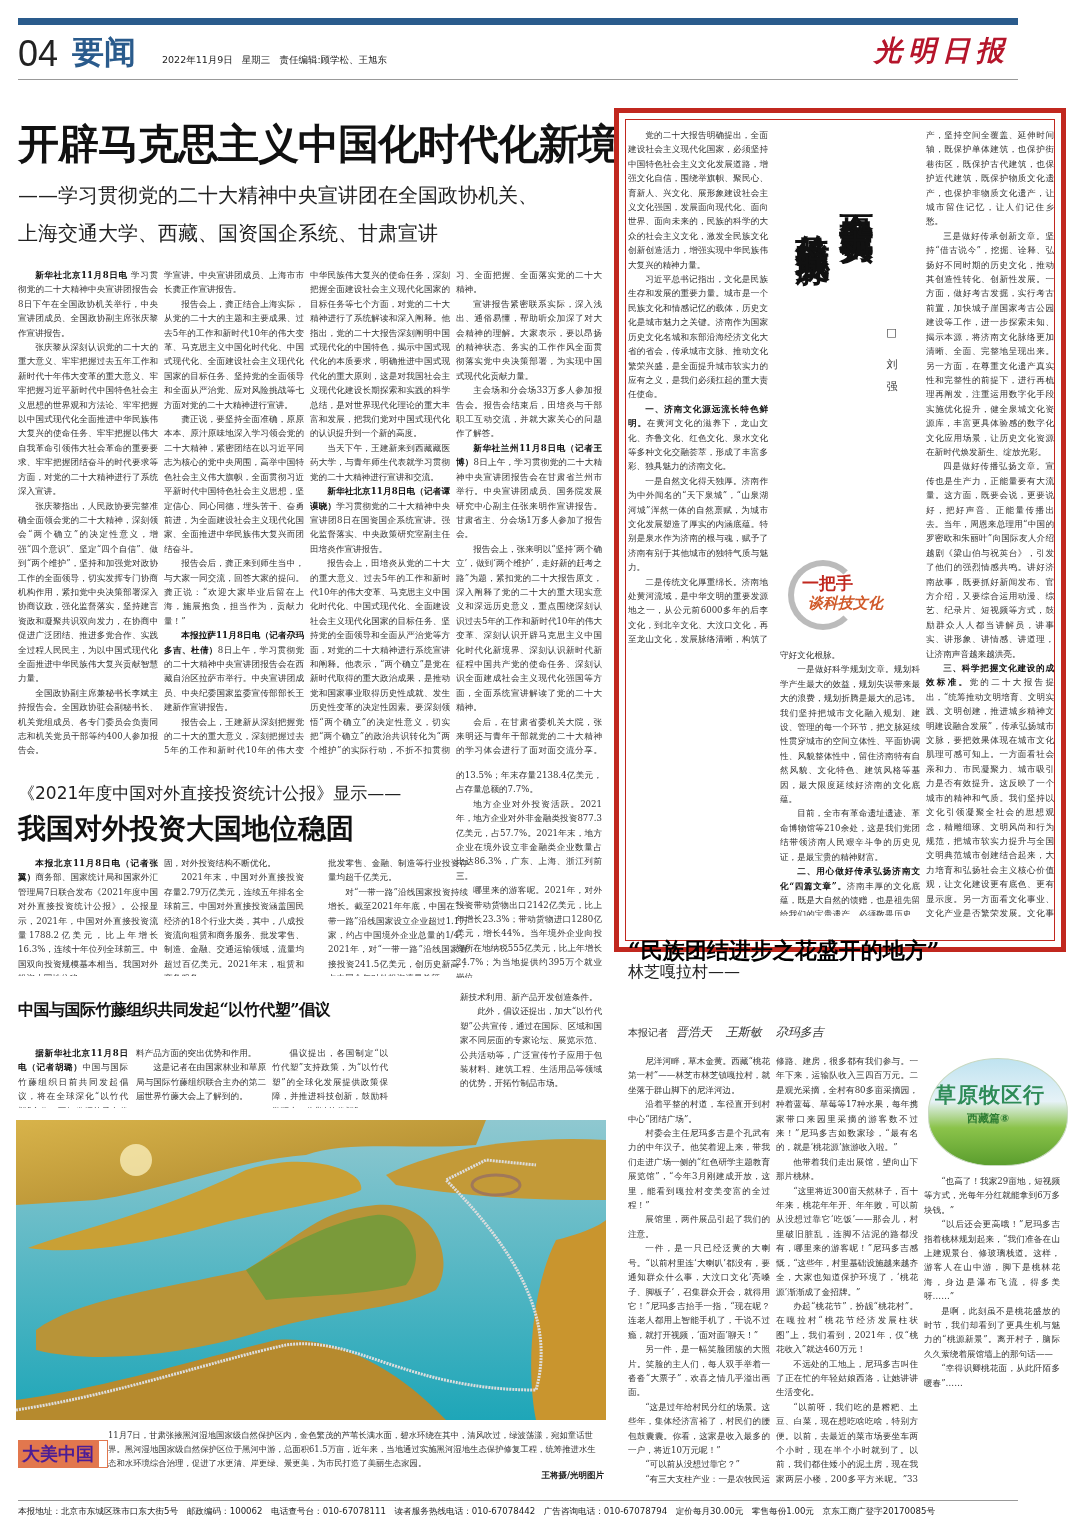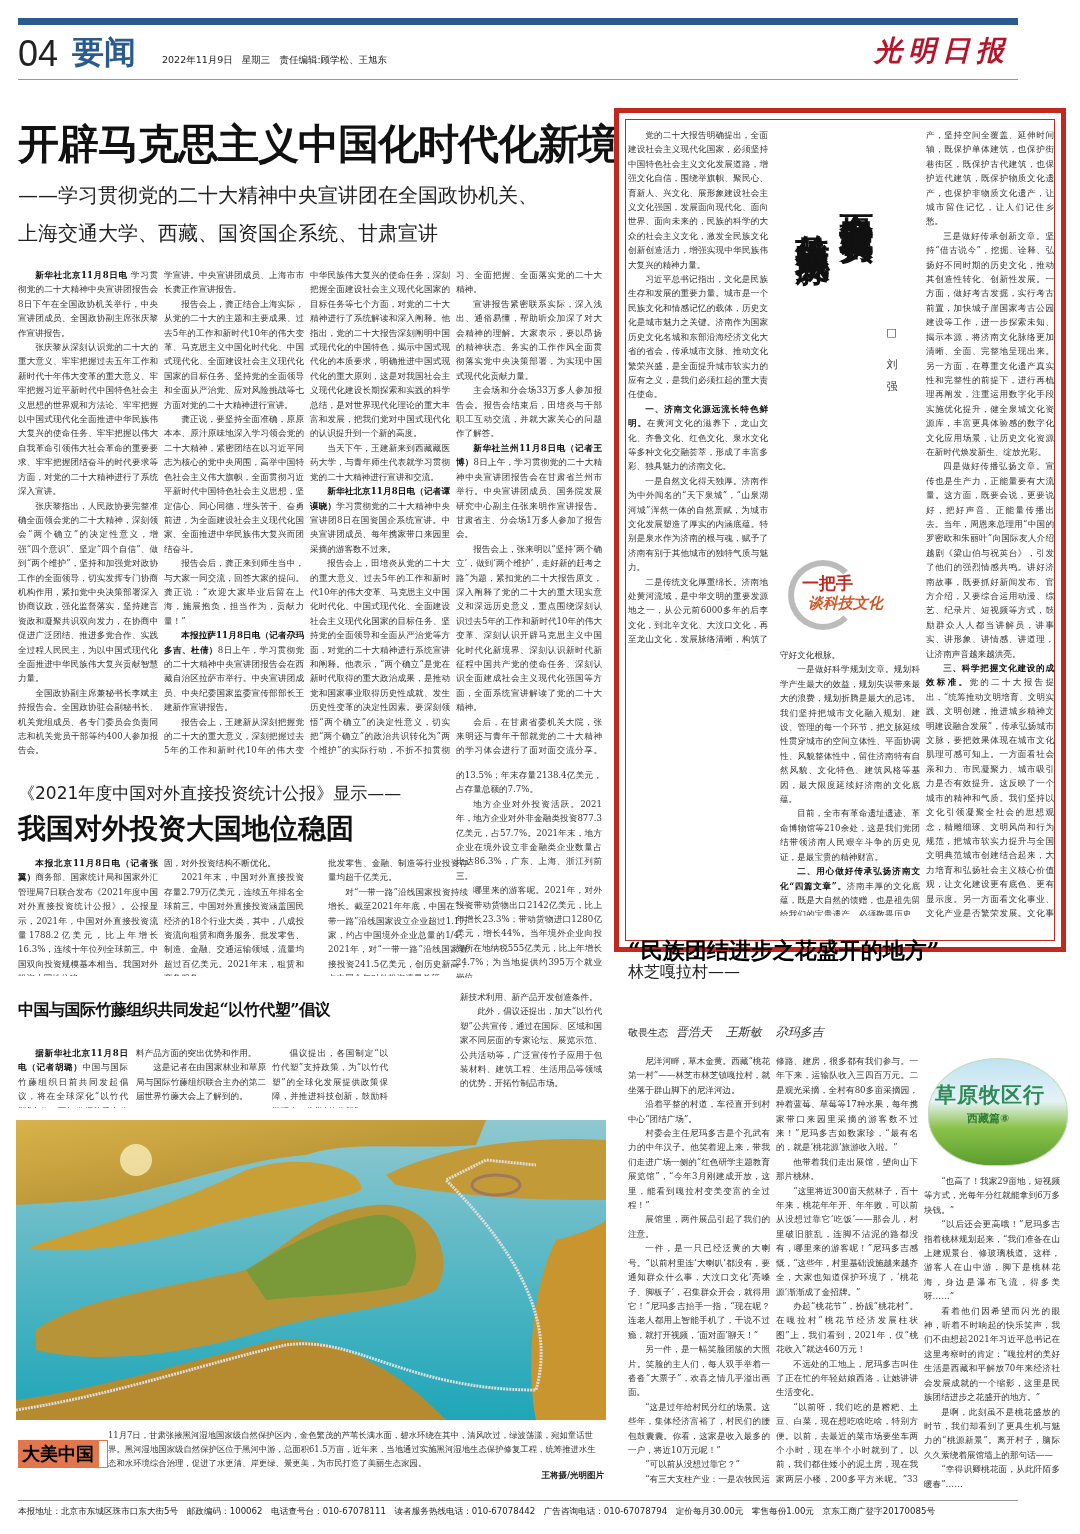--- a/index.html
+++ b/index.html
@@ -24,21 +24,21 @@
 .badge1 .ring{position:absolute;left:0;top:0;width:70px;height:70px;border-radius:50%;border:6px solid #bbb;border-right-color:transparent}
 .badge1 .t1{position:absolute;left:14px;top:12px;font-family:"DejaVu Sans",sans-serif;font-weight:bold;font-size:17px;color:#c1281f}
 .badge1 .t2{position:absolute;left:20px;top:34px;font-family:"DejaVu Serif",serif;font-style:italic;font-weight:bold;font-size:15px;color:#d05a2a}
 .kicker2{position:absolute;left:18px;top:782px;font-family:"DejaVu Sans",sans-serif;font-size:17px;color:#222}
 .h2{position:absolute;left:18px;top:810px;font-family:"DejaVu Serif",serif;font-weight:bold;font-size:28px;color:#111}
 .h3{position:absolute;left:18px;top:1000px;font-family:"DejaVu Serif",serif;font-weight:bold;font-size:16px;color:#111;letter-spacing:-0.5px}
 .photo{position:absolute;left:16px;top:1120px;width:590px;height:300px;overflow:hidden;background:#4aa9b6}
 .caption{position:absolute;left:108px;top:1428px;width:496px;font-size:8.4px;line-height:14px;color:#333}
 .credit{position:absolute;right:476px;top:1470px;font-family:"DejaVu Sans",sans-serif;font-weight:bold;font-size:8.5px;color:#222}
 .dmzg{position:absolute;left:18px;top:1440px;width:90px;height:28px;display:flex;font-family:"DejaVu Sans",sans-serif;font-weight:bold;font-size:18px}
-.dmzg span:first-child{background:#e2774e;color:#000000;padding:2px 4px}
+.dmzg span:first-child{background:#e2774e;color:#4c1d95;padding:2px 4px}
 .dmzg span:last-child{background:#fff;color:#e2774e;padding:2px 4px;border:1px solid #e2774e}
 .footer-rule{position:absolute;left:18px;top:1500px;width:1000px;height:1px;background:#999}
 .footer{position:absolute;left:18px;top:1506px;font-family:"DejaVu Sans",sans-serif;font-size:8.6px;color:#222;word-spacing:4px;white-space:nowrap}
 .kicker4{position:absolute;left:628px;top:962px;font-family:"DejaVu Sans",sans-serif;font-size:16px;color:#222}
 .h4{position:absolute;left:628px;top:936px;font-family:"DejaVu Serif",serif;font-weight:bold;font-size:22px;color:#000000}
 .byline4{position:absolute;left:628px;top:1024px;font-size:10px;color:#333}
 .byline4 .names{font-family:"DejaVu Serif",serif;font-style:italic;font-size:12px;margin-left:8px;word-spacing:10px}
 .badge2{position:absolute;left:928px;top:1058px;width:140px;height:108px;border-radius:50% 50% 45% 45%;background:linear-gradient(#bfe3f0 0%,#e6f2f7 40%,#8bc34a 65%,#5b9e2e 100%);border:1px solid #c8d8c0;overflow:hidden}
 .badge2 .t1{position:absolute;left:6px;top:22px;font-family:"DejaVu Sans",sans-serif;font-weight:bold;font-size:21px;color:#2e8b57;letter-spacing:1px}
 .badge2 .t2{position:absolute;left:38px;top:52px;font-family:"DejaVu Sans",sans-serif;font-weight:bold;font-size:11px;color:#2e7d32}
@@ -75,21 +75,21 @@
     <p style="text-indent:0">学宣讲。中央宣讲团成员、上海市市长龚正作宣讲报告。</p>
     <p>报告会上，龚正结合上海实际，从党的二十大的主题和主要成果、过去5年的工作和新时代10年的伟大变革、马克思主义中国化时代化、中国式现代化、全面建设社会主义现代化国家的目标任务、坚持党的全面领导和全面从严治党、应对风险挑战等七方面对党的二十大精神进行宣讲。</p>
     <p>龚正说，要坚持全面准确，原原本本、原汁原味地深入学习领会党的二十大精神，紧密团结在以习近平同志为核心的党中央周围，高举中国特色社会主义伟大旗帜，全面贯彻习近平新时代中国特色社会主义思想，坚定信心、同心同德，埋头苦干、奋勇前进，为全面建设社会主义现代化国家、全面推进中华民族伟大复兴而团结奋斗。</p>
     <p>报告会后，龚正来到师生当中，与大家一同交流，回答大家的提问。龚正说：“欢迎大家毕业后留在上海，施展抱负，担当作为，贡献力量！”</p>
     <p><b>本报拉萨11月8日电（记者尕玛多吉、杜倩）</b><span>8日上午，学习贯彻党的二十大精神中央宣讲团报告会在西藏自治区拉萨市举行。中央宣讲团成员、中央纪委国家监委宣传部部长王建新作宣讲报告。</span></p>
     <p>报告会上，王建新从深刻把握党的二十大的重大意义，深刻把握过去5年的工作和新时代10年的伟大变革，深刻把握开辟马克思主义中国化时代化新境界的伟大意义，</p>
   </div>
   <div class="col" style="left:310px;top:268px;width:140px;height:492px">
     <p style="text-indent:0">中华民族伟大复兴的使命任务，深刻把握全面建设社会主义现代化国家的目标任务等七个方面，对党的二十大精神进行了系统解读和深入阐释。他指出，党的二十大报告深刻阐明中国式现代化的中国特色，揭示中国式现代化的本质要求，明确推进中国式现代化的重大原则，这是对我国社会主义现代化建设长期探索和实践的科学总结，是对世界现代化理论的重大丰富和发展，把我们党对中国式现代化的认识提升到一个新的高度。</p>
     <p>当天下午，王建新来到西藏藏医药大学，与青年师生代表就学习贯彻党的二十大精神进行宣讲和交流。</p>
-    <p><b>新华社北京11月8日电（记者谭谟晓）</b><span>学习贯彻党的二十大精神中央宣讲团8日在国资国企系统宣讲。中央宣讲团成员、每年携家带口来园里采摘的游客数不过来。</span></p>
+    <p><b>新华社北京11月8日电（记者谭谟晓）</b><span>学习贯彻党的二十大精神中央宣讲团8日在国资国企系统宣讲。强化监督落实、中央政策研究室副主任田培炎作宣讲报告。</span></p>
     <p>报告会上，田培炎从党的二十大的重大意义、过去5年的工作和新时代10年的伟大变革、马克思主义中国化时代化、中国式现代化、全面建设社会主义现代化国家的目标任务、坚持党的全面领导和全面从严治党等方面，对党的二十大精神进行系统宣讲和阐释。他表示，“两个确立”是党在新时代取得的重大政治成果，是推动党和国家事业取得历史性成就、发生历史性变革的决定性因素。要深刻领悟“两个确立”的决定性意义，切实把“两个确立”的政治共识转化为“两个维护”的实际行动，不折不扣贯彻落实党的路线方针政策，全面学</p>
   </div>
   <div class="col" style="left:456px;top:268px;width:146px;height:492px">
     <p style="text-indent:0">习、全面把握、全面落实党的二十大精神。</p>
     <p>宣讲报告紧密联系实际，深入浅出、通俗易懂，帮助听众加深了对大会精神的理解。大家表示，要以昂扬的精神状态、务实的工作作风全面贯彻落实党中央决策部署，为实现中国式现代化贡献力量。</p>
     <p>主会场和分会场33万多人参加报告会。报告会结束后，田培炎与干部职工互动交流，并就大家关心的问题作了解答。</p>
     <p><b>新华社兰州11月8日电（记者王博）</b><span>8日上午，学习贯彻党的二十大精神中央宣讲团报告会在甘肃省兰州市举行。中央宣讲团成员、国务院发展研究中心副主任张来明作宣讲报告。甘肃省主、分会场1万多人参加了报告会。</span></p>
     <p>报告会上，张来明以“坚持‘两个确立’，做到‘两个维护’，走好新的赶考之路”为题，紧扣党的二十大报告原文，深入阐释了党的二十大的重大现实意义和深远历史意义，重点围绕深刻认识过去5年的工作和新时代10年的伟大变革、深刻认识开辟马克思主义中国化时代化新境界、深刻认识新时代新征程中国共产党的使命任务、深刻认识全面建成社会主义现代化强国等方面，全面系统宣讲解读了党的二十大精神。</p>
     <p>会后，在甘肃省委机关大院，张来明还与青年干部就党的二十大精神的学习体会进行了面对面交流分享。当日下午，张来明来到兰州大学，与青年学生代表座谈交流，并与青年师生作专题辅导。</p>
   </div>
@@ -199,21 +199,21 @@
 <div class="dmzg">
   <span>大美中国</span>
     <span></span>
 </div>
 <div class="caption">11月7日，甘肃张掖黑河湿地国家级自然保护区内，金色繁茂的芦苇长满水面，碧水环绕在其中，清风吹过，绿波荡漾，宛如童话世界。黑河湿地国家级自然保护区位于黑河中游，总面积61.5万亩，近年来，当地通过实施黑河湿地生态保护修复工程，统筹推进水生态和水环境综合治理，促进了水更清、岸更绿、景更美，为市民打造了美丽生态家园。</div>
 <div class="credit">王将摄/光明图片</div>
 
 <div class="kicker4">林芝嘎拉村——</div>
 <div class="h4">“民族团结进步之花盛开的地方”</div>
 <div class="byline4">
-  <span>敬畏生态</span><span class="names">晋浩天 王斯敏 尕玛多吉</span>
+  <span>本报记者</span><span class="names">晋浩天 王斯敏 尕玛多吉</span>
 </div>
 <div class="badge2">
   <div class="t1">草原牧区行</div>
   <div class="t2">西藏篇⑧</div>
 </div>
 <div class="cols">
   <div class="col" style="left:628px;top:1054px;width:142px;height:434px">
     <p>尼洋河畔，草木金黄。西藏“桃花第一村”——林芝市林芝镇嘎拉村，就坐落于群山脚下的尼洋河边。</p>
     <p>沿着平整的村道，车径直开到村中心“团结广场”。</p>
     <p>村委会主任尼玛多吉是个孔武有力的中年汉子。他笑着迎上来，带我们走进广场一侧的“红色研学主题教育展览馆”，“今年3月刚建成开放，这里，能看到嘎拉村变美变富的全过程！”</p>
@@ -229,20 +229,19 @@
     <p>他带着我们走出展馆，望向山下那片桃林。</p>
     <p>“这里将近300亩天然林子，百十年来，桃花年年开、年年败，可以前从没想过靠它‘吃饭’——那会儿，村里破旧脏乱，连脚不沾泥的路都没有，哪里来的游客呢！”尼玛多吉感慨，“这些年，村里基础设施越来越齐全，大家也知道保护环境了，‘桃花源’渐渐成了金招牌。”</p>
     <p>办起“桃花节”，扮靓“桃花村”。在嘎拉村“桃花节经济发展柱状图”上，我们看到，2021年，仅“桃花收入”就达460万元！</p>
     <p>不远处的工地上，尼玛多吉叫住了正在忙的年轻姑娘西洛，让她讲讲生活变化。</p>
     <p>“以前呀，我们吃的是糌粑、土豆、白菜，现在想吃啥吃啥，特别方便。以前，去最近的菜市场要坐车两个小时，现在半个小时就到了。以前，我们都住矮小的泥土房，现在我家两层小楼，200多平方米呢。”33岁的她一口气列举了3个“以前现在”。</p>
 
   </div>
   <div class="col" style="left:924px;top:1174px;width:136px;height:314px">
     <p>“也高了！我家29亩地，短视频等方式，光每年分红就能拿到6万多块钱。”</p>
     <p>“以后还会更高哦！”尼玛多吉指着桃林规划起来，“我们准备在山上建观景台、修玻璃栈道。这样，游客人在山中游，脚下是桃林花海，身边是瀑布飞流，得多美呀……”</p>
-    <p>看着他们因希望而闪光的眼神，听着不时响起的快乐笑声，我们不由想起2021年习近平总书记在这里考察时的肯定：“嘎拉村的美好生活是西藏和平解放70年来经济社会发展成就的一个缩影，这里是民族团结进步之花盛开的地方。”</p>
     <p>是啊，此刻虽不是桃花盛放的时节，我们却看到了更具生机与魅力的“桃源新景”。离开村子，脑际久久萦绕着展馆墙上的那句话——</p>
     <p>“幸得识卿桃花面，从此阡陌多暖春”……</p>
   </div>
 </div>
 
 <div class="footer-rule"></div>
 <div class="footer">本报地址：北京市东城区珠市口东大街5号　邮政编码：100062　电话查号台：010-67078111　读者服务热线电话：010-67078442　广告咨询电话：010-67078794　定价每月30.00元　零售每份1.00元　京东工商广登字20170085号</div>
 
 </body></html>

